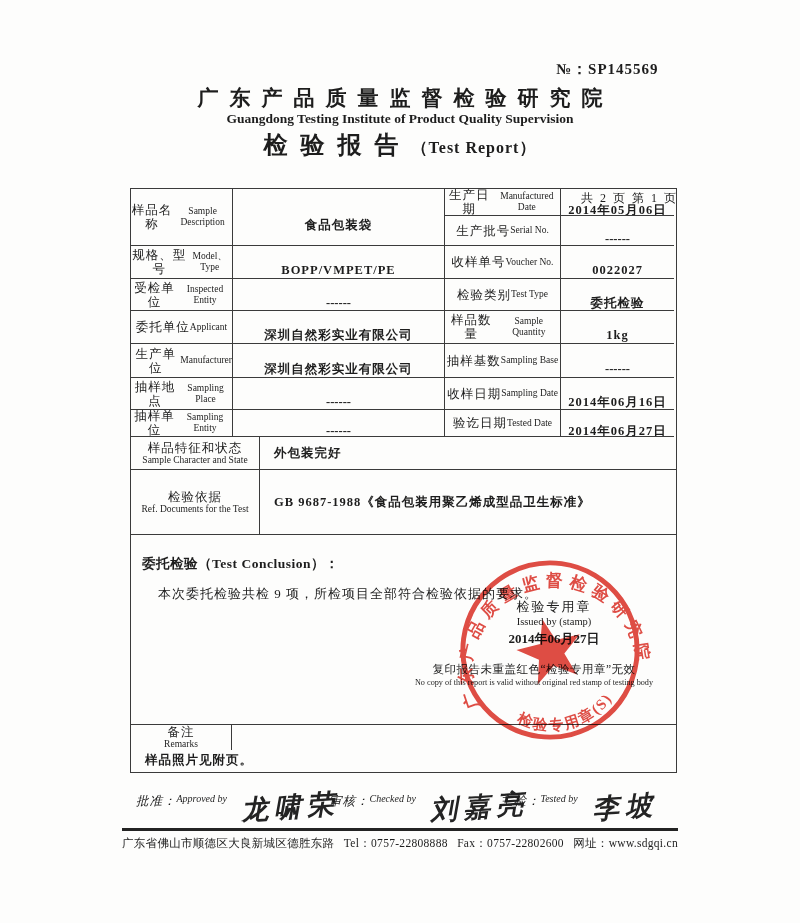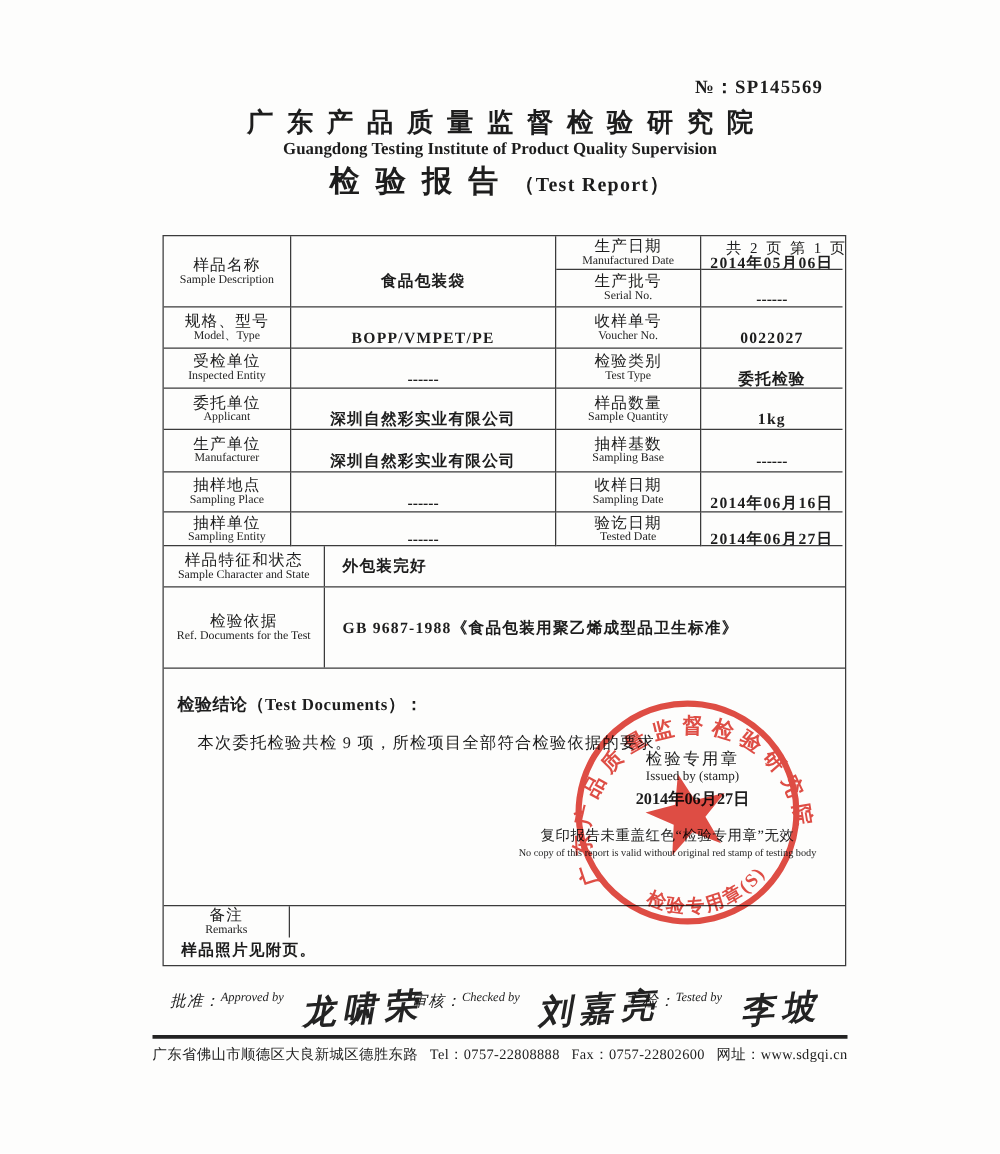--- a/index.html
+++ b/index.html
@@ -11,21 +11,21 @@
   .doc-no{position:absolute;top:60px;left:556px;font-size:15px;font-weight:bold;letter-spacing:1px;}
   .inst-zh{position:absolute;top:84px;left:0;right:0;text-align:center;font-size:21px;font-weight:bold;letter-spacing:11px;text-indent:11px;}
   .inst-en{position:absolute;top:111px;left:0;right:0;text-align:center;font-size:13.5px;font-weight:bold;}
   .report-title{position:absolute;top:129px;left:0;right:0;text-align:center;}
   .report-title .zh{font-size:24px;font-weight:bold;letter-spacing:13px;}
   .report-title .en{font-size:16px;font-weight:bold;letter-spacing:1px;}
   .page-info{position:absolute;top:166px;left:558px;width:120px;text-align:right;font-size:12px;letter-spacing:2px;margin-top:24px;}
   
   .table-outer{position:absolute;left:130px;top:188px;width:547px;height:585px;border:1.5px solid #3b3b3b;box-sizing:border-box;}
   .grid{display:grid;grid-template-columns:102px 212px 116px 113px;grid-template-rows:27px 30px 33px 32px 33px 34px 32px 27px;}
-  .cell{border-right:1px solid #3b3b3b;border-bottom:1px solid #3b3b3b;display:flex;flex-direction:column;align-items:center;justify-content:center;text-align:center;overflow:hidden;}
+  .cell{border-right:1px solid #3b3b3b;border-bottom:1px solid #3b3b3b;display:flex;align-items:center;justify-content:center;text-align:center;overflow:hidden;}
   .cell.lastcol{border-right:none;}
   .lab-zh{font-size:12.5px;line-height:14px;letter-spacing:1px;}
   .lab-en{font-size:9.5px;line-height:11px;}
   .val{font-size:12.5px;font-weight:600;letter-spacing:1px;margin-top:17px;}
   .dash{letter-spacing:0;}
   .wide-row{display:flex;border-bottom:1px solid #3b3b3b;box-sizing:border-box;}
   .wide-row .wlabel{width:128px;border-right:1px solid #3b3b3b;display:flex;flex-direction:column;align-items:center;justify-content:center;text-align:center;flex:none;}
   .wide-row .wval{flex:1;display:flex;align-items:center;padding-left:14px;font-size:12.5px;font-weight:600;letter-spacing:1px;}
   .char-row{height:33px;}
   .ref-row{height:65px;}
@@ -193,21 +193,21 @@
 
     <div class="wide-row ref-row">
       <div class="wlabel">
         <span class="lab-zh">检验依据</span>
         <span class="lab-en">Ref. Documents for the Test</span>
       </div>
       <div class="wval">GB 9687-1988《食品包装用聚乙烯成型品卫生标准》</div>
     </div>
 
     <div class="conclusion">
-      <div class="concl-title">检验结论（Test Documents）：</div>
+      <div class="concl-title">委托检验（Test Conclusion）：</div>
       <div class="concl-text">本次委托检验共检 9 项，所检项目全部符合检验依据的要求。</div>
 
       <div class="issue-lines">
         <div class="issue-zh">检验专用章</div>
         <div class="issue-en">Issued by (stamp)</div>
         <div class="issue-date">2014年06月27日</div>
       </div>
       <div class="issue-notes">
         <div class="note-zh">复印报告未重盖红色“检验专用章”无效</div>
         <div class="note-en">No copy of this report is valid without original red stamp of testing body</div>

